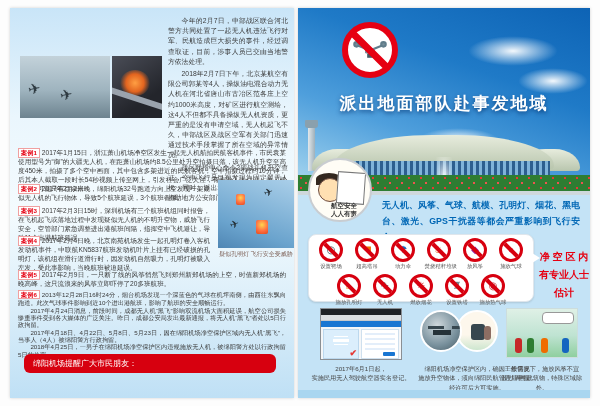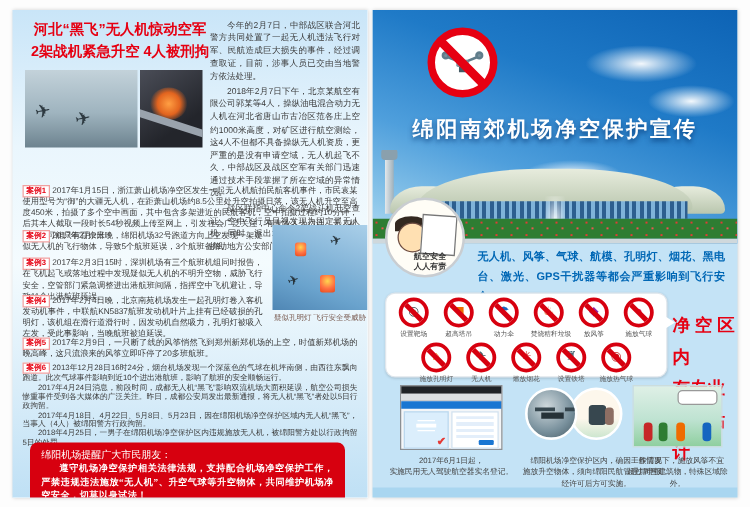--- a/index.html
+++ b/index.html
@@ -51,21 +51,21 @@
   .badge .sign{position:absolute;right:5px;top:12px;width:26px;height:30px;background:#ffffff;border:1px solid #777;transform:rotate(4deg);}
   .badge-text{position:absolute;left:12px;top:42px;width:44px;font-size:6.5px;font-weight:bold;color:#333;line-height:1.25;text-align:center;}
   .warning{position:absolute;left:84px;top:190px;width:198px;color:#0067b5;font-weight:bold;font-size:8.8px;line-height:1.8;text-align:justify;}
   .icons-box{position:absolute;left:10px;top:226px;width:226px;height:68px;background:#ffffff;border:1px solid #dfe6ec;border-radius:8px;box-shadow:0 1px 2px rgba(0,0,0,.12);padding:3px 4px;box-sizing:border-box;}
   .icons-box::after{content:'';position:absolute;right:-7px;top:18px;border-top:5px solid transparent;border-bottom:5px solid transparent;border-left:8px solid #ffffff;}
   .icon-row{display:flex;justify-content:center;gap:4px;}
   .icon-cell{width:32px;text-align:center;}
   .ban{width:24px;height:24px;box-sizing:border-box;border:3px solid #d7000f;border-radius:50%;background:#fff;margin:0 auto;position:relative;display:flex;align-items:center;justify-content:center;font-size:10px;line-height:1;overflow:hidden;}
   .ban::after{content:'';position:absolute;left:-2px;top:8px;width:24px;height:3.5px;background:#d7000f;transform:rotate(45deg);}
   .ban-label{font-size:6px;color:#555;margin-top:1px;white-space:nowrap;transform:scale(.9);transform-origin:center top;}
-  .side-note{position:absolute;left:240px;top:240px;width:52px;color:#e60012;font-weight:bold;font-size:14px;line-height:1.8;}
+  .side-note{position:absolute;left:240px;top:240px;width:52px;color:#e60012;font-weight:bold;font-size:10px;line-height:1.8;text-align:center;}
   .panel-caption{position:absolute;font-size:6.2px;color:#444;line-height:1.5;text-align:center;white-space:pre-line;}
   .browser{position:absolute;left:22px;top:300px;width:82px;height:52px;background:#f4f6f8;border:1px solid #8a8f94;box-sizing:border-box;}
   .b-bar{height:6px;background:#1f2226;}
   .b-addr{height:5px;background:#dcdfe2;border-bottom:1px solid #c6c9cc;}
   .b-head{height:6px;background:#1976d2;}
   .b-body{display:flex;padding:2px;gap:2px;}
   .drone-card{width:34px;height:28px;background:#dbeefc;border:1px solid #bcd8ee;position:relative;}
   .drone-card .dc{position:absolute;left:9px;top:9px;width:16px;height:3px;background:#ffffff;box-shadow:0 -4px 0 -1px #fff,0 4px 0 -1px #fff;}
   .drone-card .chk{position:absolute;right:1px;bottom:0;color:#e53935;font-size:9px;font-weight:bold;}
   .form{flex:1;background:#ffffff;border:1px solid #cfe0ee;position:relative;}
@@ -81,24 +81,20 @@
   .toon .bubble{position:absolute;right:3px;top:3px;width:30px;height:10px;background:#fff;border:1px solid #999;border-radius:4px;}
   .toon .fig{position:absolute;bottom:4px;width:7px;height:15px;border-radius:3px;}
   .footer-strip{position:absolute;left:0;top:382px;width:292px;height:8px;background:#a9d6f0;}
 </style>
 </head>
 <body>
 
 <div class="sheet">
 
   <div class="page page-left">
-    <div class="headline">
-      <div>河北“黑飞”无人机惊动空军</div>
-      <div>2架战机紧急升空 4人被刑拘</div>
-    </div>
     <div class="photos">
       <div class="photo1">
         <span class="jet" style="left:8px;top:24px;">✈</span>
         <span class="jet" style="left:40px;top:30px;">✈</span>
       </div>
       <div class="photo2">
         <div class="glow"></div>
         <div class="arm"></div>
       </div>
     </div>
@@ -134,21 +130,20 @@
     </div>
     <div class="case extras" style="top:282px;width:268px;font-size:6.2px;line-height:1.18;">
       <p style="text-indent:0;margin:0;"><span class="case-label">案例6</span><span>2013年12月28日16时24分，烟台机场发现一个深蓝色的气球在机坪南侧，由西往东飘向跑道。此次气球事件影响到近10个进出港航班，影响了航班的安全顺畅运行。</span></p>
       <p>2017年4月24日消息，前段时间，成都无人机“黑飞”影响双流机场大面积延误，航空公司损失惨重事件受到各大媒体的广泛关注。昨日，成都公安局发出最新通报，将无人机“黑飞”者处以5日行政拘留。</p>
       <p>2017年4月18日、4月22日、5月8日、5月23日，因在绵阳机场净空保护区域内无人机“黑飞”，当事人（4人）被绵阳警方行政拘留。</p>
       <p>2018年4月25日，一男子在绵阳机场净空保护区内违规施放无人机，被绵阳警方处以行政拘留5日的处罚。</p>
     </div>
 
     <div class="notice">
       <p class="notice-title">绵阳机场提醒广大市民朋友：</p>
-      <p class="notice-body">遵守机场净空保护相关法律法规，支持配合机场净空保护工作，严禁违规违法施放“无人机”、升空气球等升空物体，共同维护机场净空安全，切莫以身试法！</p>
     </div>
   </div>
 
   <div class="page page-right">
     <div class="sky">
       <div class="cloud" style="left:170px;top:28px;width:90px;height:30px;"></div>
       <div class="cloud" style="left:220px;top:60px;width:70px;height:26px;"></div>
       <div class="cloud" style="left:120px;top:120px;width:80px;height:24px;"></div>
     </div>
 
@@ -158,21 +153,21 @@
           <line x1="5" y1="8" x2="20" y2="14"></line>
           <line x1="43" y1="8" x2="28" y2="14"></line>
           <circle cx="5" cy="7" r="3.2"></circle>
           <circle cx="43" cy="7" r="3.2"></circle>
           <rect x="17" y="12" width="14" height="8" rx="2" stroke="none"></rect>
           <rect x="20" y="20" width="8" height="6" fill="#455a64" stroke="none"></rect>
         </g>
       </svg>
     </div>
 
-    <div class="main-title">绵阳南郊机场净空保护宣传</div>
+    <div class="main-title">派出地面部队赴事发地域</div>
 
     <div class="terminal">
       <div class="tower"></div>
       <div class="dome small-l"></div>
       <div class="dome small-r"></div>
       <div class="dome"></div>
       <div class="glass"></div>
       <div class="fountain"></div>
       <div class="hedge"></div>
       <div class="walk"></div>

